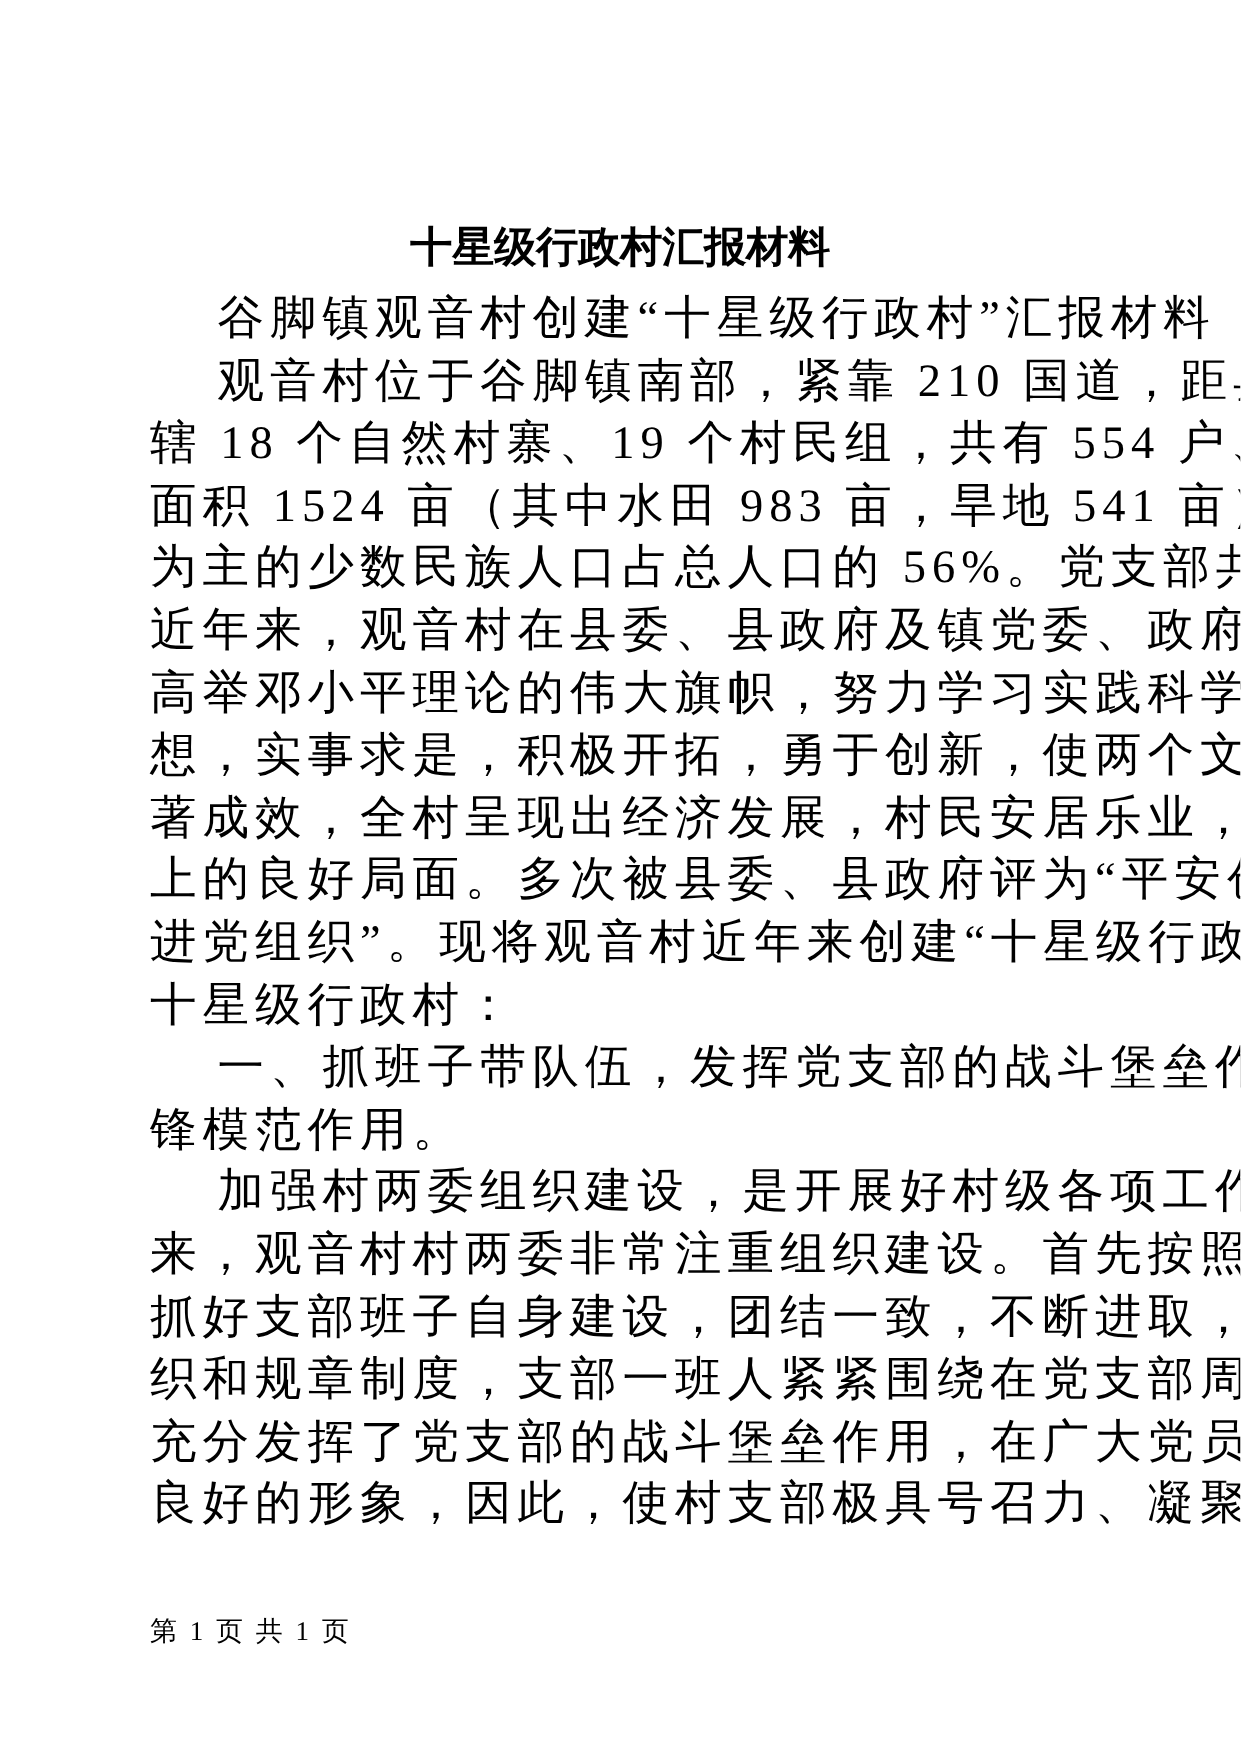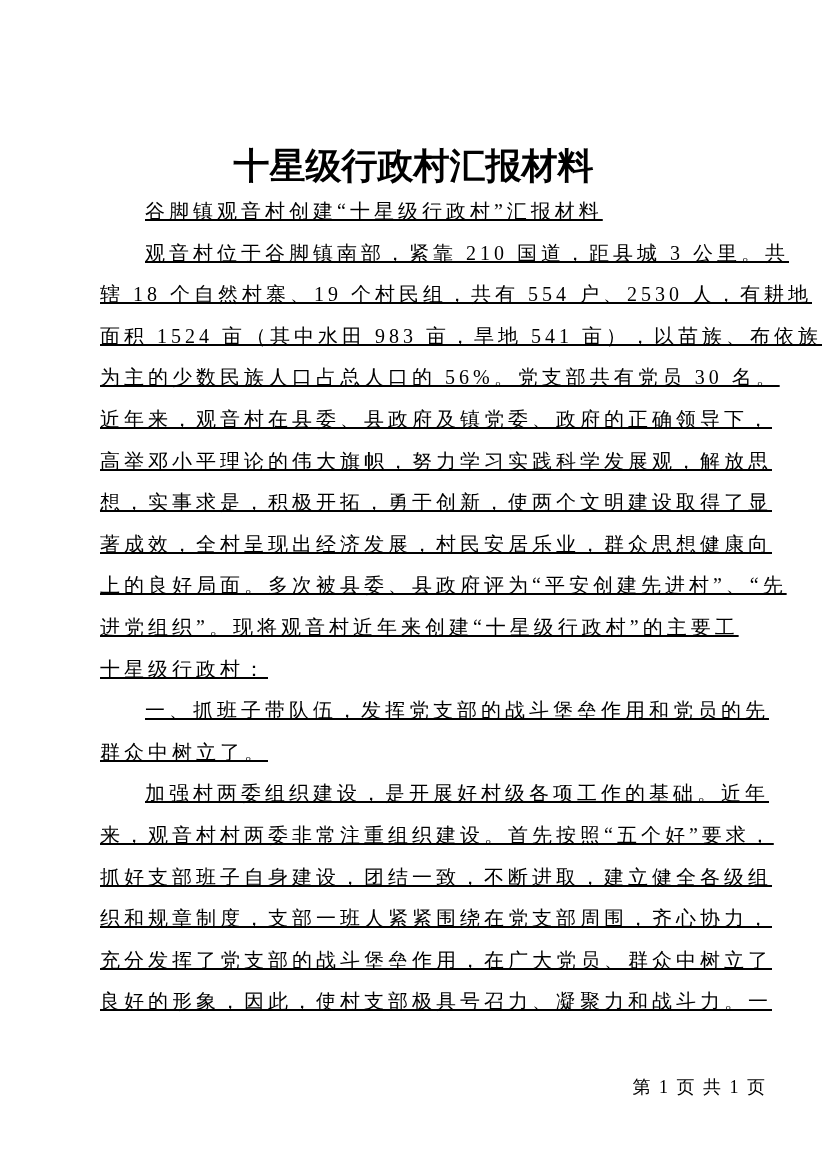--- a/index.html
+++ b/index.html
@@ -15,48 +15,47 @@
     color: #000000;
     font-family: "Liberation Serif", "DejaVu Serif", serif;
     overflow: hidden;
   }
   .doc-title {
     position: absolute;
     top: 139px;
     left: 0;
     width: 827px;
     text-align: center;
-    font-size: 36px;
+    font-size: 28px;
     font-weight: bold;
     line-height: 54px;
     white-space: nowrap;
   }
   .doc-body {
     position: absolute;
     top: 191px;
     left: 100px;
     width: 700px;
-    font-size: 20px;
+    font-size: 31px;
     line-height: 41.6px;
-    text-decoration: underline;
   }
   .doc-body .line {
     height: 41.6px;
     white-space: nowrap;
     letter-spacing: 4px;
   }
   .doc-body .line.indent {
     padding-left: 45px;
   }
   .page-footer {
     position: absolute;
     top: 1070px;
     left: 100px;
     width: 667px;
-    text-align: right;
+    text-align: left;
     font-size: 18px;
     line-height: 34px;
     letter-spacing: 2px;
     white-space: nowrap;
   }
 </style>
 </head>
 <body>
 
 <div class="page">
@@ -69,21 +68,21 @@
       <div class="line">面积 1524 亩（其中水田 983 亩，旱地 541 亩），以苗族、布依族</div>
       <div class="line">为主的少数民族人口占总人口的 56%。党支部共有党员 30 名。</div>
       <div class="line">近年来，观音村在县委、县政府及镇党委、政府的正确领导下，</div>
       <div class="line">高举邓小平理论的伟大旗帜，努力学习实践科学发展观，解放思</div>
       <div class="line">想，实事求是，积极开拓，勇于创新，使两个文明建设取得了显</div>
       <div class="line">著成效，全村呈现出经济发展，村民安居乐业，群众思想健康向</div>
       <div class="line">上的良好局面。多次被县委、县政府评为“平安创建先进村”、“先</div>
       <div class="line">进党组织”。现将观音村近年来创建“十星级行政村”的主要工</div>
       <div class="line">十星级行政村：</div>
       <div class="line indent">一、抓班子带队伍，发挥党支部的战斗堡垒作用和党员的先</div>
-      <div class="line">群众中树立了。</div>
+      <div class="line">锋模范作用。</div>
       <div class="line indent">加强村两委组织建设，是开展好村级各项工作的基础。近年</div>
       <div class="line">来，观音村村两委非常注重组织建设。首先按照“五个好”要求，</div>
       <div class="line">抓好支部班子自身建设，团结一致，不断进取，建立健全各级组</div>
       <div class="line">织和规章制度，支部一班人紧紧围绕在党支部周围，齐心协力，</div>
       <div class="line">充分发挥了党支部的战斗堡垒作用，在广大党员、群众中树立了</div>
       <div class="line">良好的形象，因此，使村支部极具号召力、凝聚力和战斗力。一</div>
     </div>
 
   <div class="page-footer">第 1 页 共 1 页</div>
 </div>

